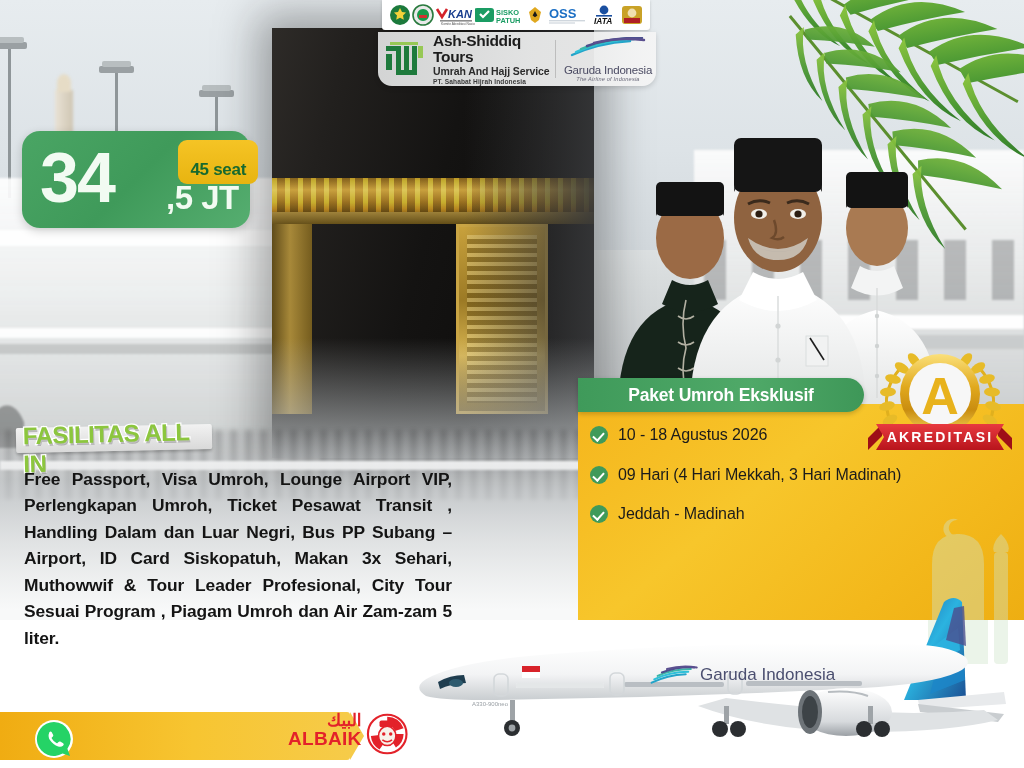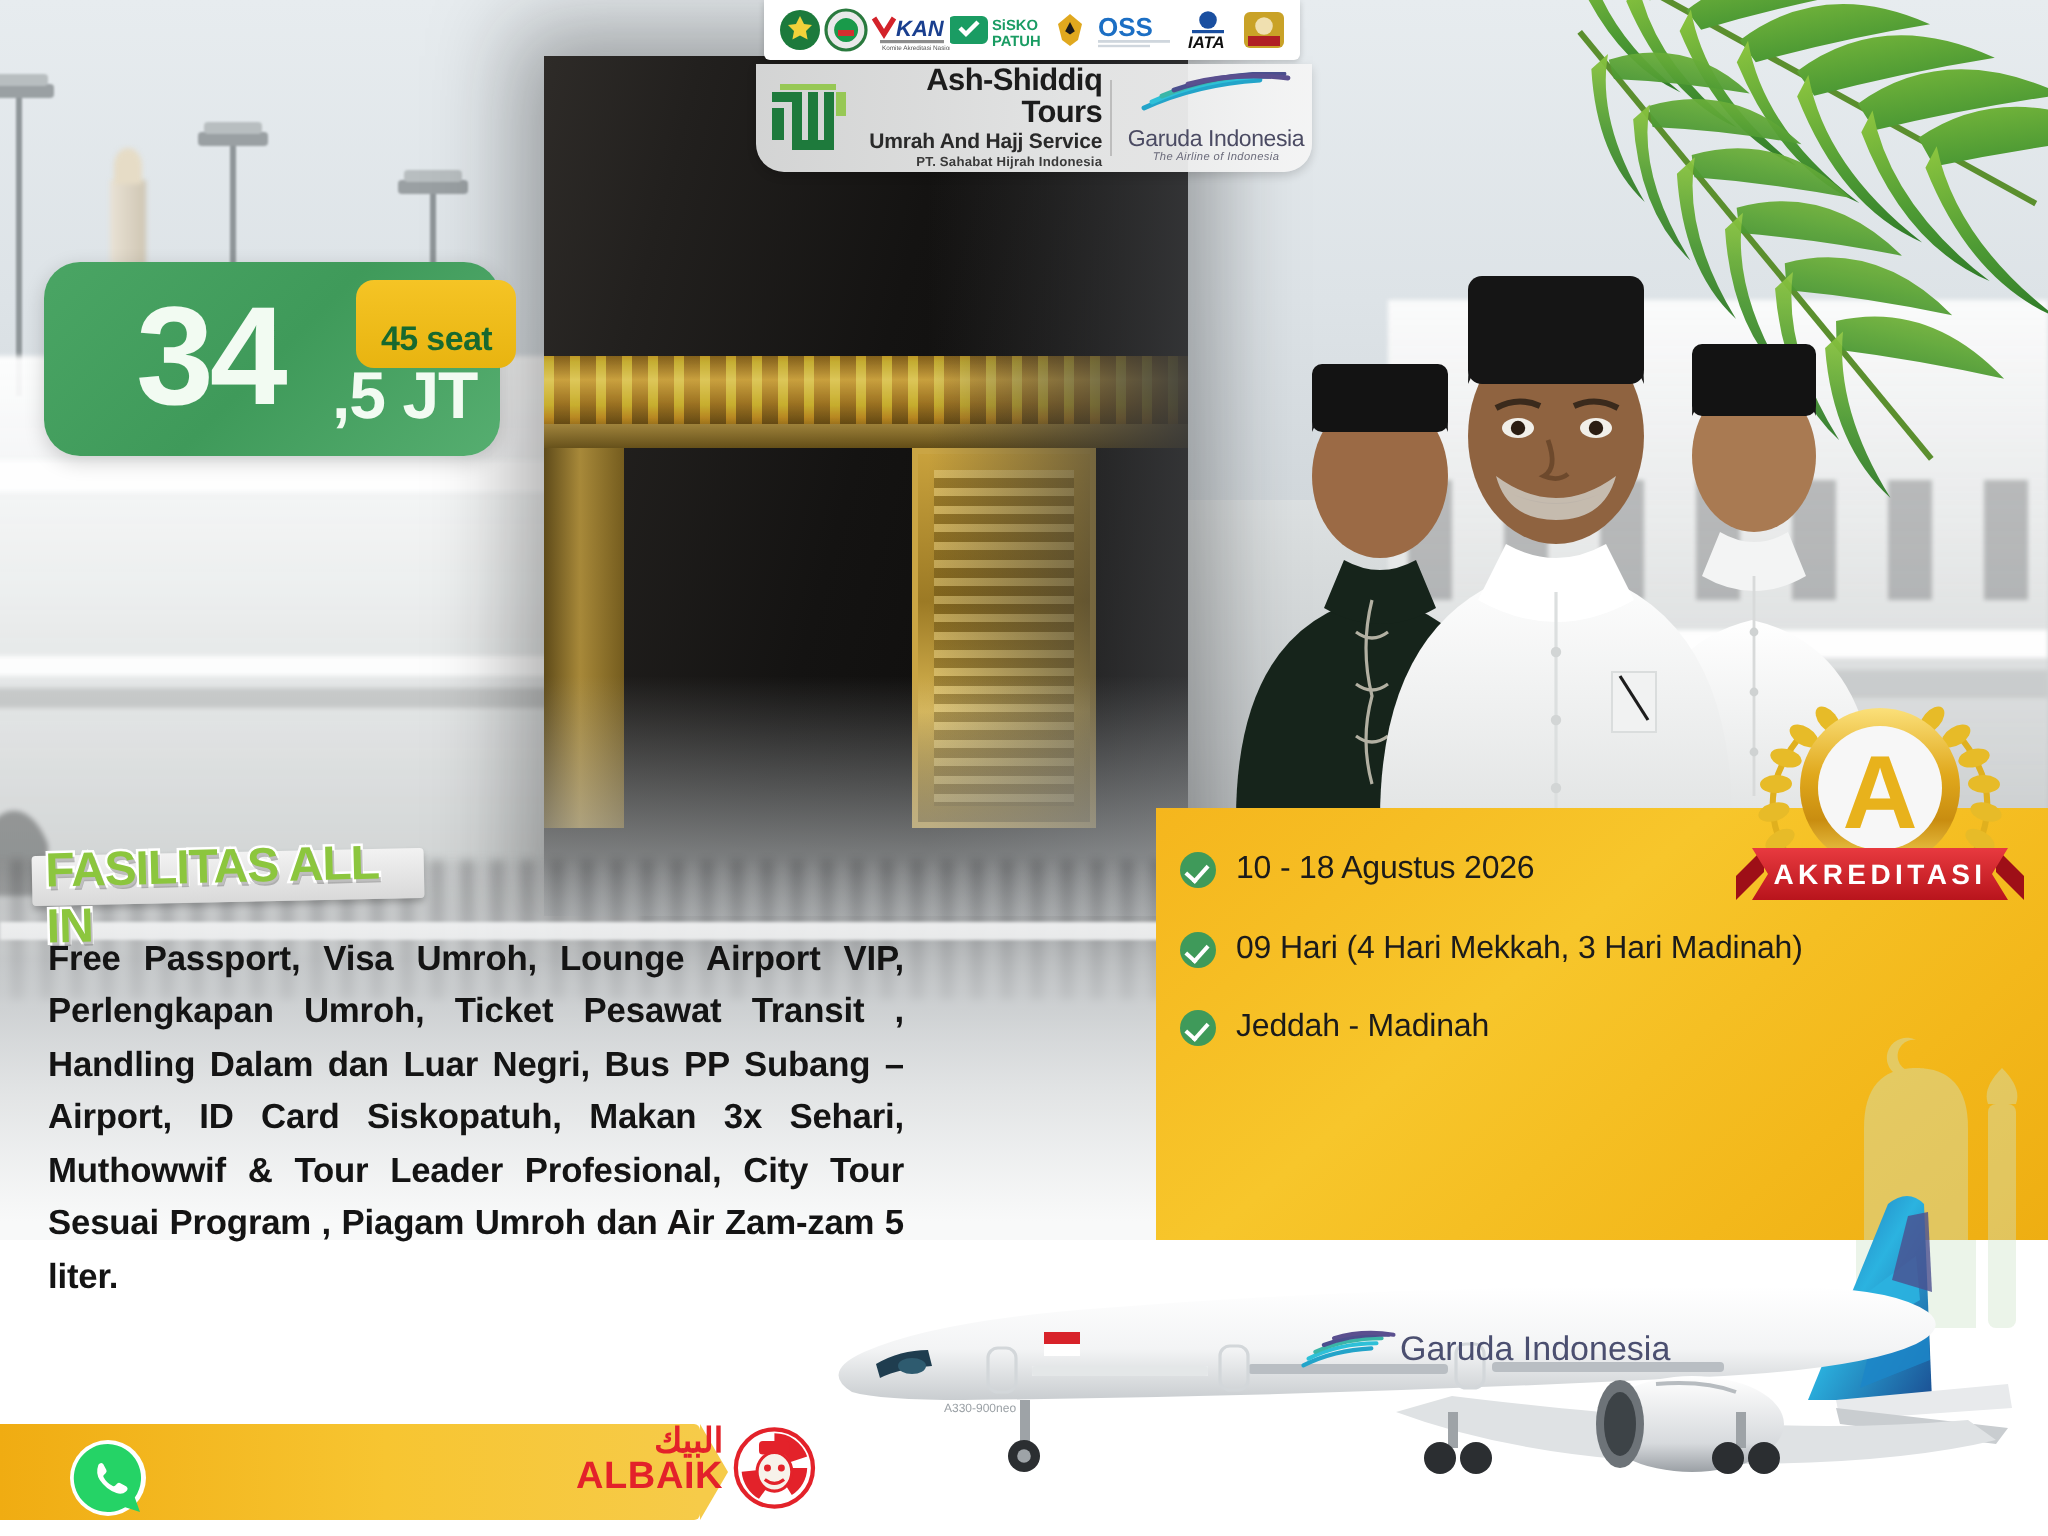--- a/index.html
+++ b/index.html
@@ -164,41 +164,40 @@
   .cert svg { display:block; }
 
   .brand-bar {
     position:absolute; left: 378px; top: 32px; width: 278px; height: 54px;
     display:flex; align-items:center;
     background: linear-gradient(to right, rgba(225,226,226,.93) 0%, rgba(236,237,237,.95) 55%, rgba(245,245,245,.92) 100%);
     border-radius: 0 0 14px 14px;
     box-shadow: 0 2px 5px rgba(0,0,0,.15);
   }
   .brand-logo { width: 46px; height: 46px; margin-left: 4px; flex: 0 0 46px; }
-  .brand-text { margin-left: 5px; flex: 1 1 auto; text-align: right; }
+  .brand-text { margin-left: 5px; flex: 1 1 auto; }
   .brand-name { font-size: 15.5px; font-weight: 700; color:#1c1c1c; letter-spacing:-.3px; line-height:1.05; }
   .brand-sub  { font-size: 10.5px; font-weight: 600; color:#2a2a2a; letter-spacing:-.1px; line-height:1.2; }
   .brand-pt   { font-size: 6.6px; font-weight: 700; color:#3a3a3a; letter-spacing:.1px; }
   .brand-div  { width:1px; height: 38px; background: #bdbdbd; margin: 0 4px; }
   .garuda { width: 96px; flex: 0 0 96px; text-align:center; }
   .garuda-name { font-size: 11.5px; color:#4b4b63; letter-spacing:-.2px; margin-top:1px; }
   .garuda-tag  { font-size: 5.6px; color:#6a6a7a; font-style: italic; letter-spacing:.2px; }
 
   
   .price-card {
     position:absolute; left: 22px; top: 131px; width: 228px; height: 97px;
     background: linear-gradient(135deg, #4aa564 0%, #3f9a5a 50%, #56ae70 100%);
     border-radius: 18px;
     box-shadow: 0 3px 10px rgba(0,0,0,.18);
   }
   .price-main {
     position:absolute; left: 18px; top: 12px;
     font-size: 70px; font-weight: 800; color: #f2fbf2; line-height:1;
     letter-spacing: -2px;
-    margin-left: 28px;
   }
   .price-dec {
     position:absolute; left: 144px; top: 48px;
     font-size: 33px; font-weight: 700; color:#f2fbf2; letter-spacing:-.5px;
   }
   .seat-badge {
     position:absolute; right: -8px; top: 9px;
     background: linear-gradient(to bottom, #f5c425, #e8b410);
     color:#17692f; font-weight: 800; font-size: 17px;
     padding: 20px 12px 4px; border-radius: 9px; letter-spacing:-.3px;margin-left:33px;
@@ -567,20 +566,23 @@
         <path d="M62 70 q0 -30 26 -30 q26 0 26 30 v58 h-52Z"></path>
         <rect x="58" y="126" width="60" height="44"></rect>
         <path d="M88 26 a8 8 0 1 0 4 14 a10 10 0 1 1 -4 -14Z"></path>
         <rect x="86" y="40" width="4" height="8"></rect>
         <rect x="124" y="58" width="14" height="112" rx="4"></rect>
         <path d="M131 40 q10 10 7 18 h-14 q-3 -8 7 -18Z"></path>
       </g>
     </svg>
   </div>
 
+  <div class="pkg-header">
+    <span>Paket Umroh Eksklusif</span>
+  </div>
 
   <div class="pkg-list">
     <div class="pkg-item">
       <div class="check"></div>
       <div class="pkg-text">10 - 18 Agustus 2026</div>
     </div>
     <div class="pkg-item">
       <div class="check"></div>
       <div class="pkg-text">09 Hari (4 Hari Mekkah, 3 Hari Madinah)</div>
     </div>

